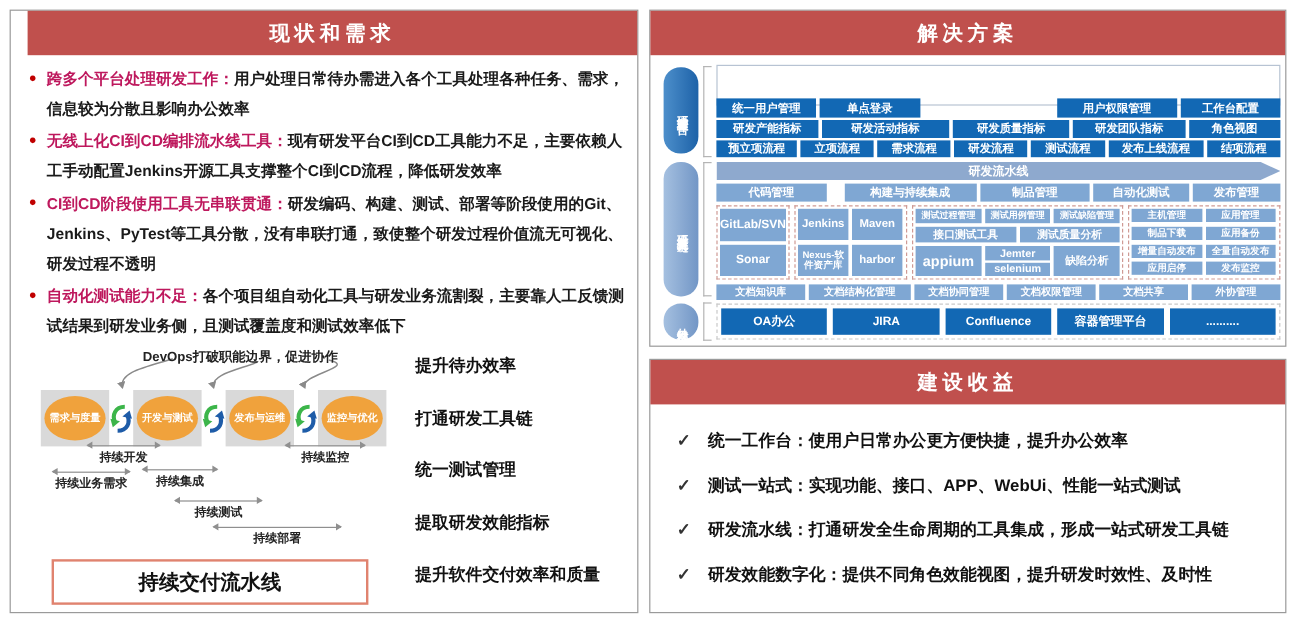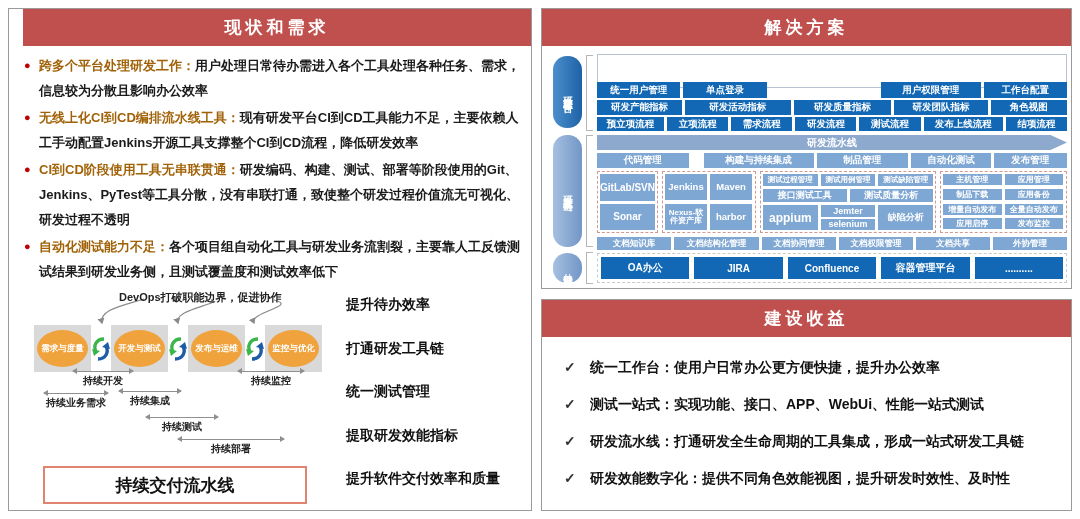--- a/index.html
+++ b/index.html
@@ -7,21 +7,21 @@
     font-family:"Liberation Sans",sans-serif;overflow:hidden;}
   .panel{position:absolute;background:#fff;border:1px solid #9a9a9a;box-sizing:border-box;}
   .phead{height:37px;background:#c0504d;color:#fff;font-weight:bold;font-size:17px;
     display:flex;align-items:center;justify-content:center;letter-spacing:4px;}
   
   #left-panel{left:8px;top:8px;width:524px;height:503px;padding-left:14px;}
   .bullets{position:absolute;left:15px;right:8px;top:44px;}
   .bullet{position:relative;padding-left:15px;font-size:13px;font-weight:bold;
     line-height:25px;color:#1a1a1a;margin-bottom:2px;}
   .bullet .dot{position:absolute;left:0;top:0;color:#c00000;font-size:11px;}
-  .bullet .lead{color:#a16207;}
+  .bullet .lead{color:#be185d;}
   .annot{position:absolute;left:110px;top:281px;font-size:11px;font-weight:bold;color:#222;z-index:2;}
   #annot-arrows{position:absolute;left:40px;top:285px;z-index:1;}
   .stages{position:absolute;left:25px;top:316px;display:flex;align-items:center;border-radius:14px;}
   .stagebox{width:57px;height:47px;background:#d9d9d9;display:flex;align-items:center;justify-content:center;}
   .ellipse{width:51px;height:37px;background:#f0a23c;border-radius:50%;display:flex;
     align-items:center;justify-content:center;color:#fff;font-size:8.5px;font-weight:bold;white-space:nowrap;}
   .sync{width:20px;height:26px;display:block;margin:0 0;}
   .dspan{position:absolute;font-size:10px;font-weight:bold;color:#222;text-align:center;z-index:2;}
   .dspan .ln{height:1px;background:#8f8f8f;position:relative;margin-bottom:2px;}
   .dspan .ln::before,.dspan .ln::after{content:"";position:absolute;top:-3px;

